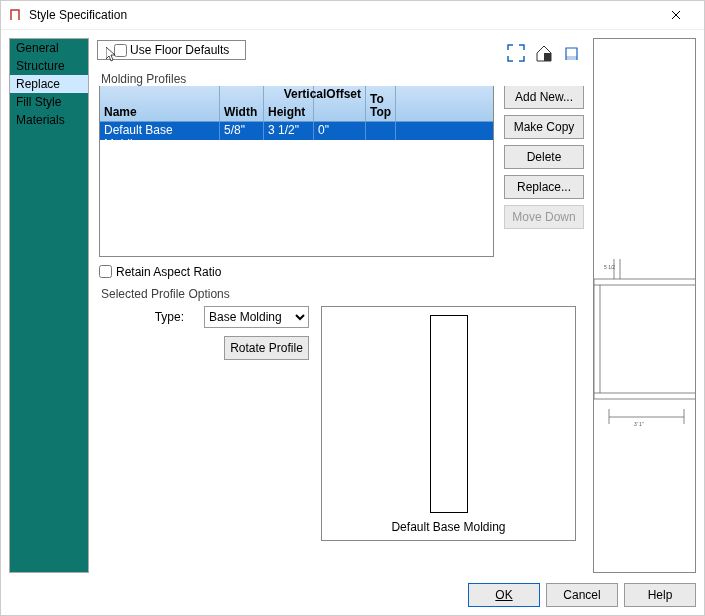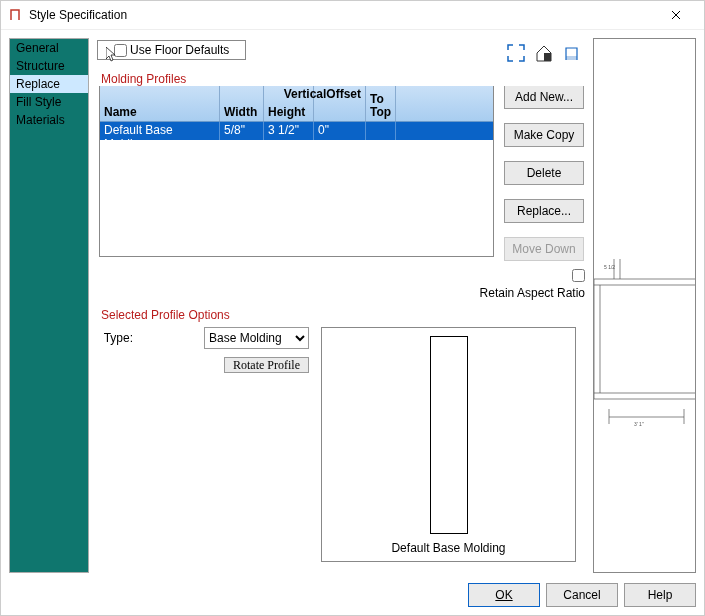--- a/index.html
+++ b/index.html
@@ -13,50 +13,50 @@
 .sidebar { width: 80px; border: 1px solid #aaa; background: #0f766e; }
 .sidebar-item { padding: 2px 6px; cursor: default; }
 .sidebar-item.selected { background: #cde8ff; }
 .main { flex: 1; display: flex; flex-direction: column; position: relative; }
 .top-controls { display: flex; align-items: flex-start; }
 .floor-defaults-wrap { display: flex; align-items: center; padding: 2px 16px; border: 1px solid #888; height: 20px; position: relative; margin-left: 2px; margin-top: 2px; }
 .floor-defaults-wrap input { margin-right: 3px; }
 .cursor-arrow { position: absolute; left: 8px; top: 6px; pointer-events: none; }
 .top-icons { margin-left: auto; display: flex; gap: 6px; padding-top: 4px; padding-right: 2px; }
 .icon-btn { width: 22px; height: 22px; display: flex; align-items: center; justify-content: center; cursor: default; }
-.fieldset-label { color: #b91c1c; font-size: 12px; background: #fff; position: relative; top: 8px; left: 4px; display: inline-block; padding: 0 2px; }
+.fieldset-label { color: #404040; font-size: 12px; background: #fff; position: relative; top: 8px; left: 4px; display: inline-block; padding: 0 2px; }
 .fieldset-line { border-top: 1px solid #ccc; margin-top: 0px; margin-bottom: 6px; margin-left: 4px; }
 .profiles-area { display: flex; gap: 10px; margin-left: 4px; }
 .table-wrap { border: 1px solid #888; width: 395px; height: 172px; background: #fff; }
 .table-header { display: flex; background: linear-gradient(#c9e0f7, #a8cdf0); border-bottom: 1px solid #6a9acb; height: 36px; }
 .th { padding: 2px 4px; border-right: 1px solid #88abd0; font-weight: bold; display: flex; align-items: flex-end; }
 .th.name { width: 120px; }
 .th.width { width: 44px; }
 .th.height { width: 50px; }
 .th.voff { width: 52px; text-align: right; justify-content: flex-end; flex-direction: row; align-items: flex-start;}
 .th.totop { width: 30px; flex-direction: column; align-items: flex-start; justify-content: flex-end;}
 .th.voff span, .th.totop span { display: block; line-height: 1.1; }
 .table-row { display: flex; background: #0a63c7; color: #fff; height: 18px; }
 .td { padding: 1px 4px; border-right: 1px solid rgba(255,255,255,0.3); }
 .td.name { width: 120px; }
 .td.width { width: 44px; }
 .td.height { width: 50px; }
 .td.voff { width: 52px; }
 .td.totop { width: 30px; }
-.btn-col { display: flex; flex-direction: column; gap: 14px; width: 80px; }
+.btn-col { display: flex; flex-direction: column; gap: 6px; width: 80px; }
 .btn { border: 1px solid #999; background: #eaeaea; height: 24px; font-size: 12px; cursor: default; display: flex; align-items: center; justify-content: center; }
 .btn:disabled, .btn.disabled { color: #999; border-color: #ccc; }
-.retain-row { margin: 8px 0 0 4px; display: flex; align-items: flex-end; gap: 4px; flex-direction: column; }
+.retain-row { margin: 8px 0 0 4px; display: flex; align-items: flex-start; gap: 4px; }
 .retain-row input { width: 13px; height: 13px; }
 .selected-profile-area { display: flex; gap: 12px; margin-left: 4px; margin-top: 6px; }
 .spo-left { display: flex; flex-direction: column; gap: 8px; width: 210px; align-items:flex-end; }
-.type-row { display: flex; align-items: center; gap: 71px; }
+.type-row { display: flex; align-items: center; gap: 20px; }
 .type-row label { width: auto; }
 select.type-select { width: 105px; height: 22px; border: 1px solid #999; background: #fff; font-size: 12px; }
-.rotate-btn { width: 85px; height: 16px; border: 1px solid #999; background: #eaeaea; font-size: 12px; font-family: Liberation Serif, serif; }
+.rotate-btn { width: 85px; height: 24px; border: 1px solid #999; background: #eaeaea; font-size: 12px; }
 .profile-preview { border: 1px solid #888; width: 255px; height: 235px; display: flex; flex-direction: column; align-items: center; justify-content: flex-start; padding-top: 6px; position: relative; }
 .profile-shape { width: 38px; height: 198px; border: 1px solid #000; margin-top: 2px; }
 .profile-label { position: absolute; bottom: 6px; font-size: 12px; }
 .room-preview { border: 1px solid #888; width: 103px; height: 535px; margin-left: 2px; position: relative; overflow: hidden; }
 .bottom-bar { height: 36px; border-top: none; display: flex; justify-content: flex-end; align-items: center; gap: 6px; padding: 0 8px 6px 0; }
 .bottom-btn { width: 72px; height: 24px; border: 1px solid #999; background: #eaeaea; font-size: 12px; }
 .bottom-btn.primary { border: 1.5px solid #0a63c7; text-decoration: underline; }
 .room-svglines { position: absolute; top: 220px; left: -30px; }
 </style>
 </head>

